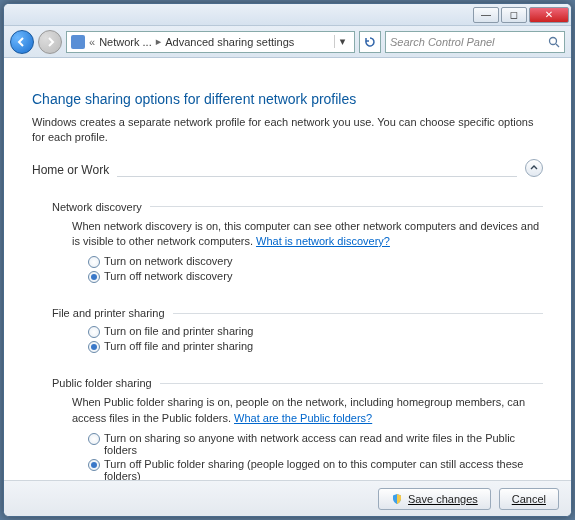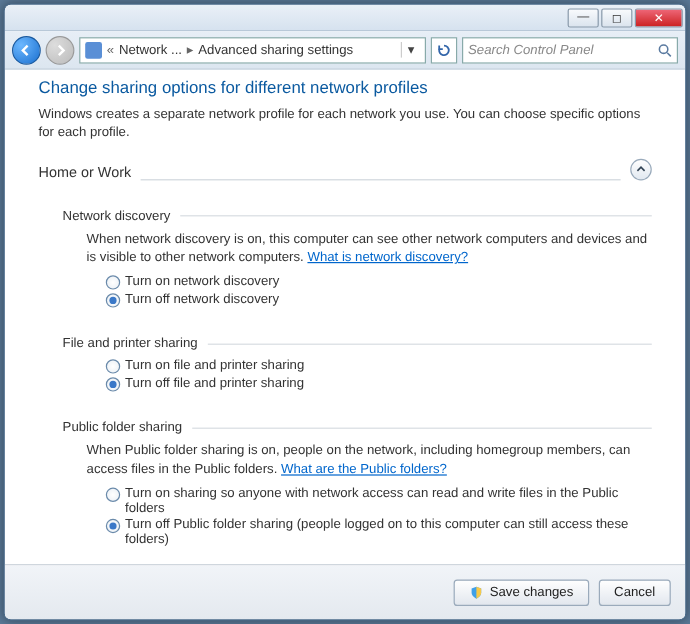--- a/index.html
+++ b/index.html
@@ -76,21 +76,21 @@
     width:180px; height:22px;
     background:#fff; border:1px solid #8aa;
     display:flex;align-items:center;
     padding:0 4px; color:#888; font-style:italic;
     font-size:11px;
     justify-content:space-between;
   }
   .content {
     flex:1;
     overflow-y:auto;
-    padding: 0 28px 12px 28px;
+    padding: 27px 28px 12px 28px;
     color:#333;
     position:relative;
   }
   .content::-webkit-scrollbar { width:16px; }
   .content::-webkit-scrollbar-track { background:#e9eef4; border-left:1px solid #cfd8e2;}
   .content::-webkit-scrollbar-thumb { background:linear-gradient(#cfe0f2,#a9c4e0); border:1px solid #8aa8c6; border-radius:3px;}
   h1.maintitle { color:#0a5a1a; color:#15628f; font-size:14px; font-weight:normal; margin:6px 0 8px; }
   h1.maintitle { color:#156; color:#0b5aa0; }
   .maintitle { color:#0a5ea8; }
   .desc { font-size:11px; color:#333; margin-bottom:14px; line-height:1.35;}
@@ -115,25 +115,25 @@
   .radios { margin: 6px 0 4px 56px; }
   .radio-row { display:flex; align-items:flex-start; gap:4px; font-size:11px; color:#333; margin:2px 0;}
   .radio {
     width:12px;height:12px;border-radius:50%;
     border:1px solid #6a8aaa; background:radial-gradient(#fff,#e8eef4);
     flex-shrink:0; margin-top:1px;
     display:flex;align-items:center;justify-content:center;
   }
   .radio.sel::after { content:""; width:6px;height:6px;border-radius:50%;background:#3a78c8; display:block;}
   .footer {
-    height:46px;
+    height:36px;
     border-top:1px solid #cfd6dd;
     background:linear-gradient(#f1f4f8,#e4e9ef);
     display:flex; align-items:center; justify-content:flex-end;
-    padding:0 12px; gap:8px;
+    padding:0 12px; gap:8px;text-decoration:underline;
   }
   .btn {
     height:22px; padding:0 12px;
     background:linear-gradient(#fefefe,#e2e7ee);
     border:1px solid #9aaabb; border-radius:3px;
     font-size:11px; color:#222;
     display:flex;align-items:center; gap:5px;
   }
   .shield {
     width:12px;height:12px;display:inline-block;

